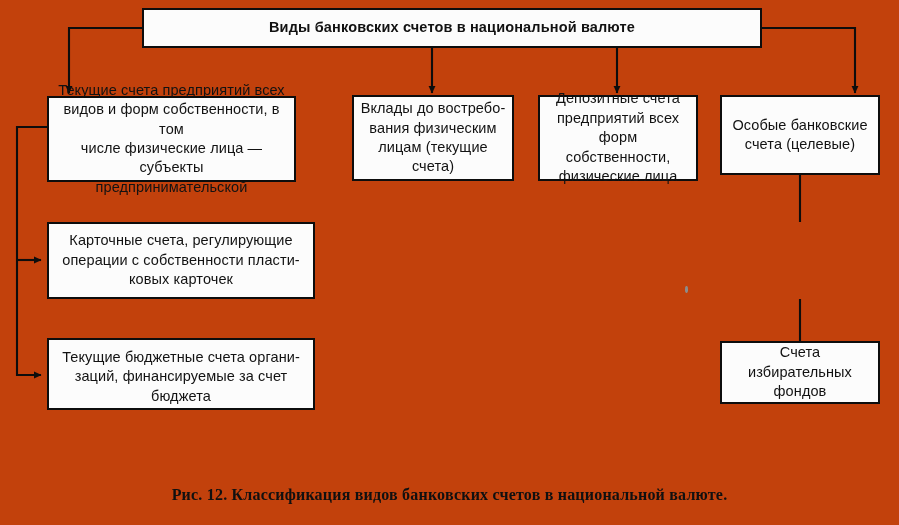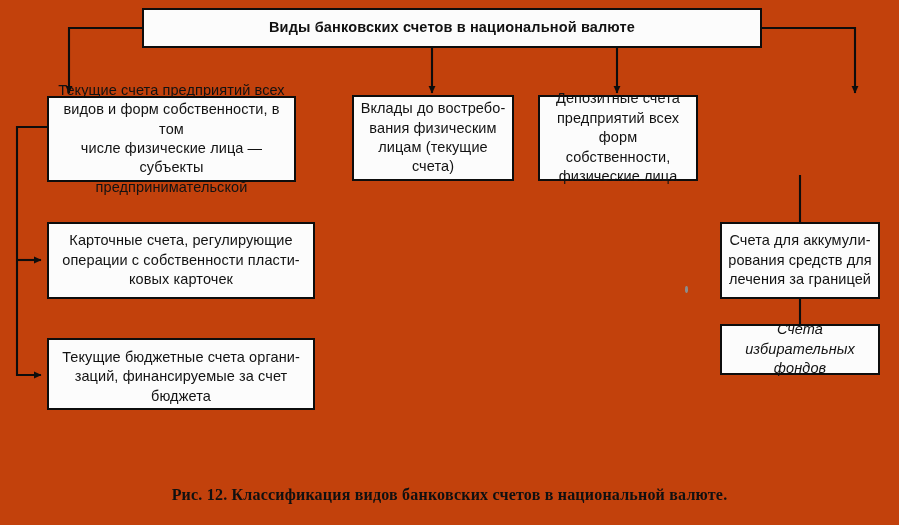--- a/index.html
+++ b/index.html
@@ -119,39 +119,38 @@
 счета)</span>
   </div>
 
   <div class="node" style="left:538px; top:95px; width:160px; height:86px;">
     <span class="txt">Депозитные счета
 предприятий всех
 форм собственности,
 физические лица</span>
   </div>
 
+  <div class="node" style="left:720px; top:95px; width:160px; height:80px;">
+    <span class="txt">Особые банковские
+счета (целевые)</span>
+  </div>
 
   <div class="node" style="left:47px; top:222px; width:268px; height:77px;">
     <span class="txt">Карточные счета, регулирующие
 операции с собственности пласти-
 ковых карточек</span>
   </div>
 
   <div class="node" style="left:47px; top:338px; width:268px; height:72px;align-items:flex-end;">
     <span class="txt">Текущие бюджетные счета органи-
 заций, финансируемые за счет
 бюджета</span>
   </div>
 
-  <div class="node" style="left:720px; top:222px; width:160px; height:77px;">
-    <span class="txt">Счета для аккумули-
-рования средств для
-лечения за границей</span>
-  </div>
 
-  <div class="node" style="left:720px; top:324px; width:160px; height:51px;font-style:italic;">
+  <div class="node" style="left:720px; top:341px; width:160px; height:63px;">
     <span class="txt">Счета избирательных
 фондов</span>
   </div>
 
   <div class="caption">Рис. 12. Классификация видов банковских счетов в национальной валюте.</div>
 
 </div>
 
 </body></html>

